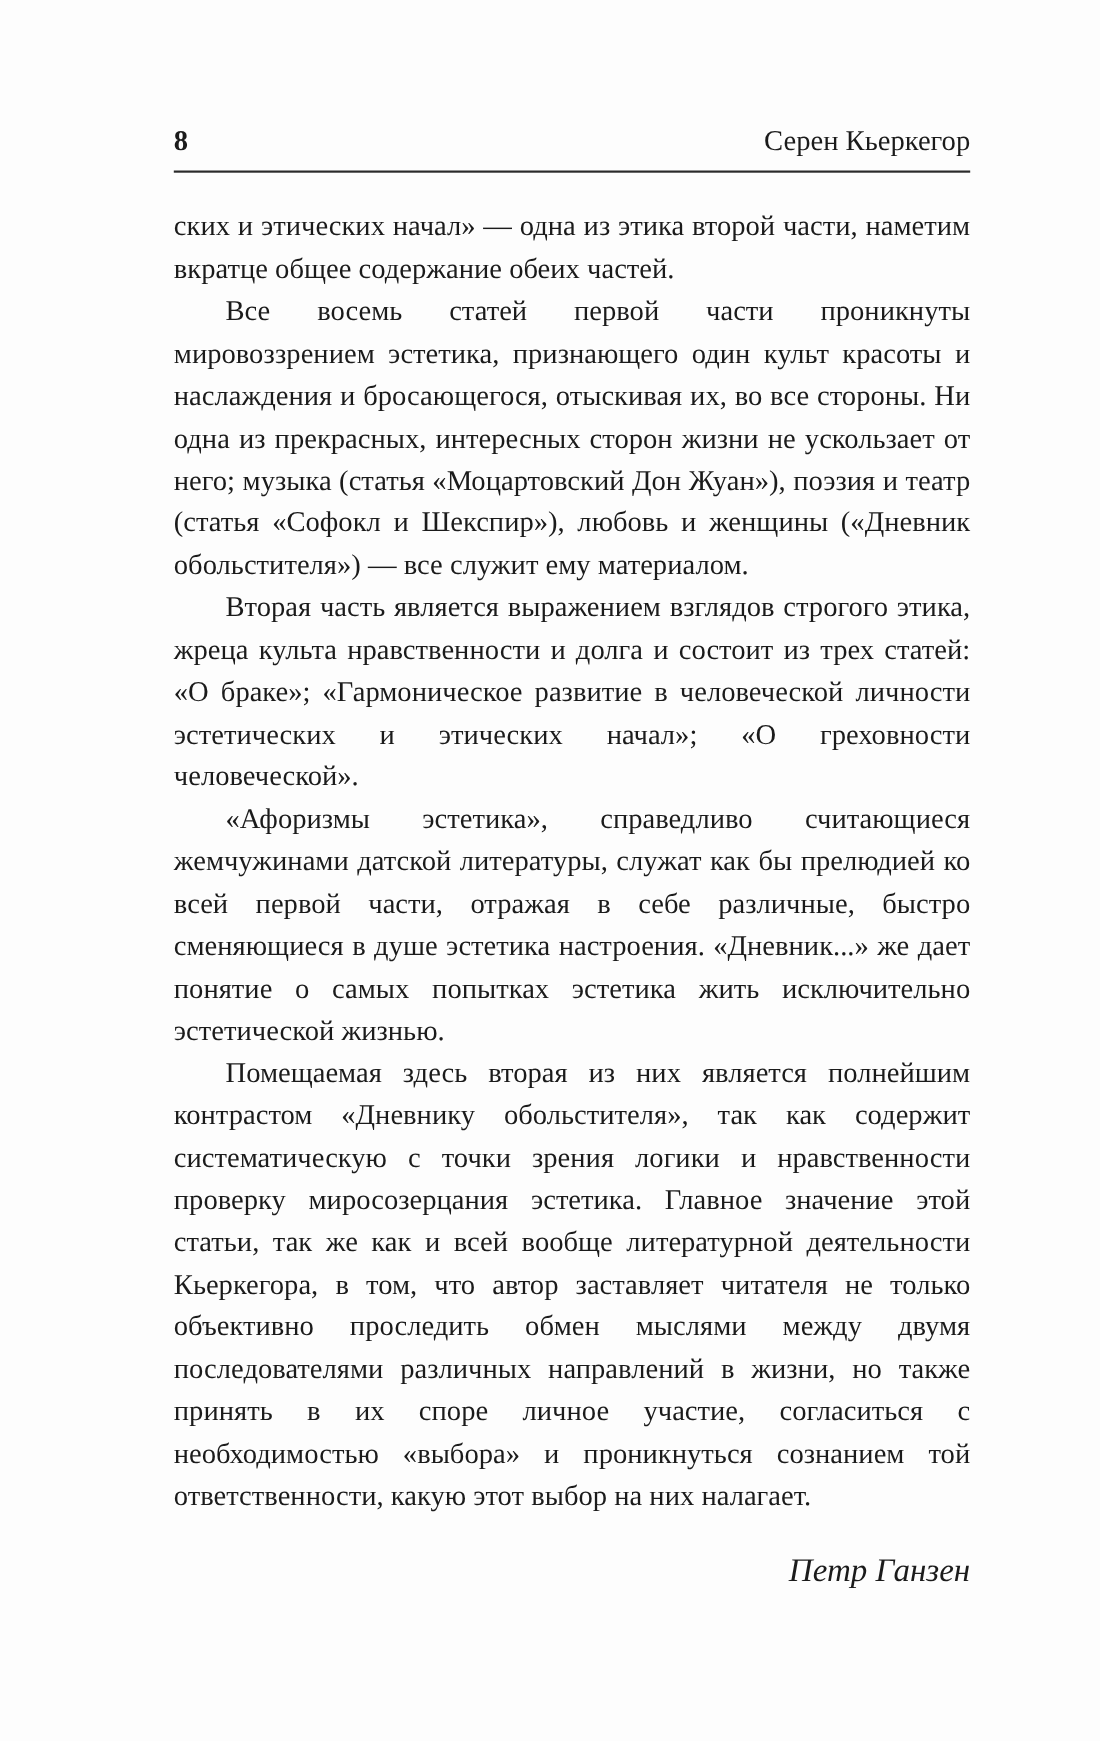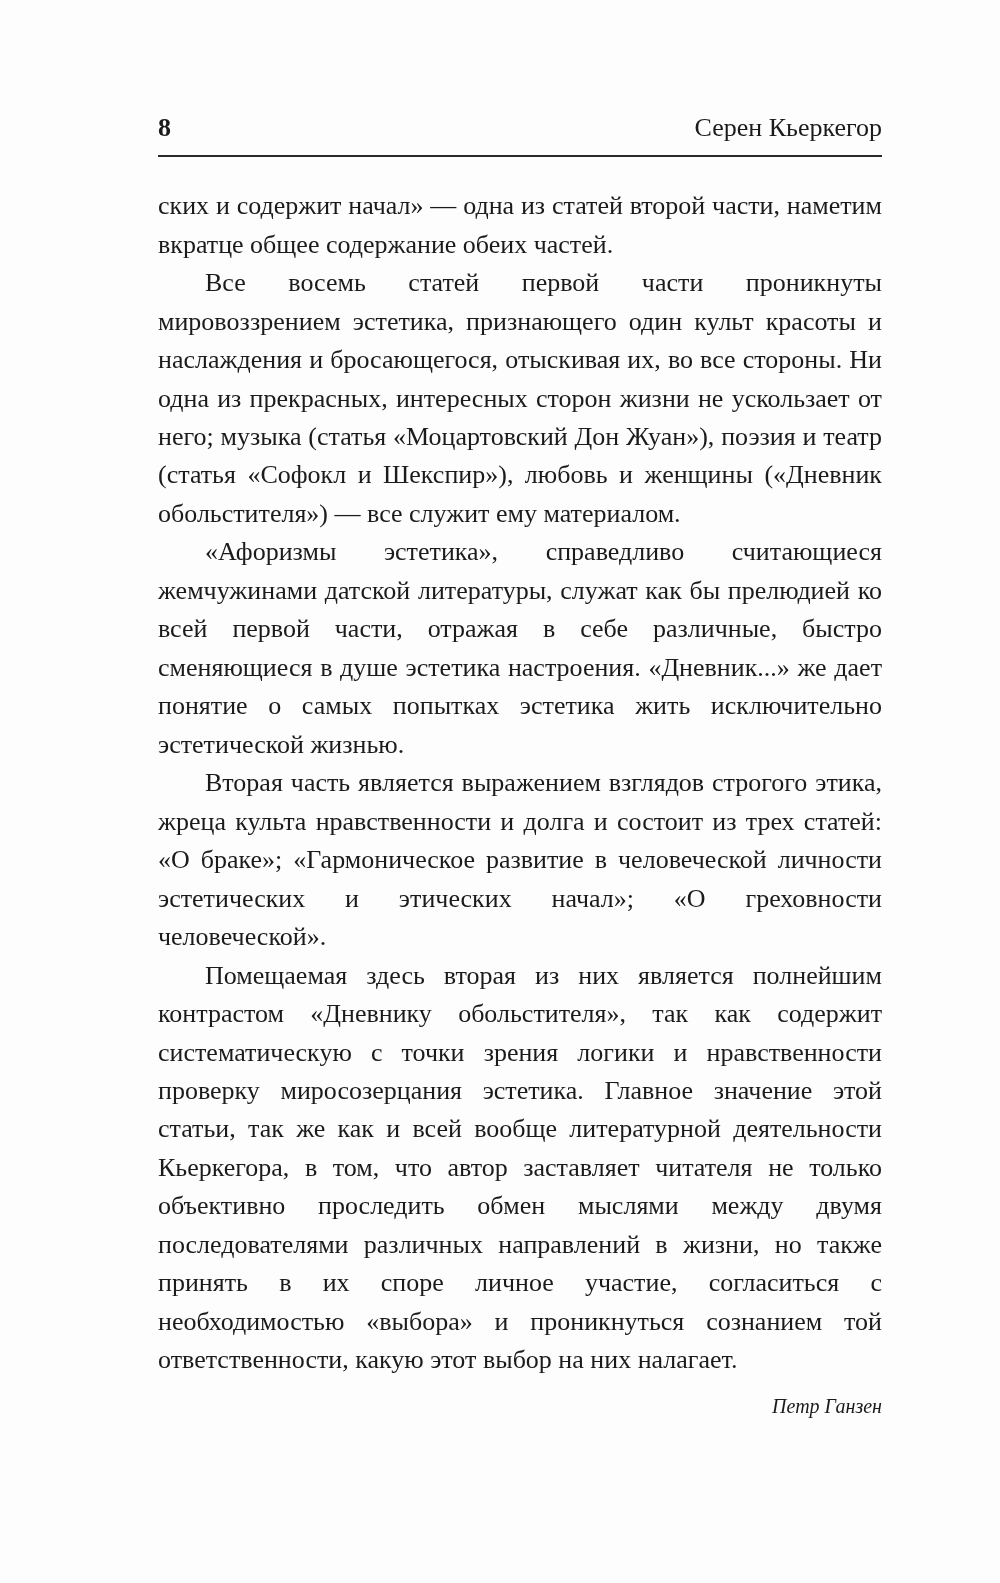--- a/index.html
+++ b/index.html
@@ -47,38 +47,38 @@
 
   .para {
     text-indent: 47px;
   }
 
   .para.no-indent {
     text-indent: 0;
   }
 
   .signature {
-    margin-top: 12px;
+    margin-top: 26px;
     text-align: right;
     font-style: italic;
-    font-size: 20px;
+    font-size: 30px;
   }
 </style>
 </head>
 <body>
 
 <div class="page">
 
   <header class="page-header">
     <span class="page-number">8</span>
     <span class="running-title">Серен Кьеркегор</span>
   </header>
 
   <main class="page-body">
-    <p class="para no-indent">ских и содержит начал» — одна из статей второй части, наметим вкратце общее содержание обеих частей.</p>
+    <p class="para no-indent">ских и этических начал» — одна из этика второй части, наметим вкратце общее содержание обеих частей.</p>
     <p class="para">Все восемь статей первой части проникнуты мировоззрением эстетика, признающего один культ красоты и наслаждения и бросающегося, отыскивая их, во все стороны. Ни одна из прекрасных, интересных сторон жизни не ускользает от него; музыка (статья «Моцартовский Дон Жуан»), поэзия и театр (статья «Софокл и Шекспир»), любовь и женщины («Дневник обольстителя») — все служит ему материалом.</p>
+    <p class="para">Вторая часть является выражением взглядов строгого этика, жреца культа нравственности и долга и состоит из трех статей: «О браке»; «Гармоническое развитие в человеческой личности эстетических и этических начал»; «О греховности человеческой».</p>
     <p class="para">«Афоризмы эстетика», справедливо считающиеся жемчужинами датской литературы, служат как бы прелюдией ко всей первой части, отражая в себе различные, быстро сменяющиеся в душе эстетика настроения. «Дневник...» же дает понятие о самых попытках эстетика жить исключительно эстетической жизнью.</p>
-    <p class="para">Вторая часть является выражением взглядов строгого этика, жреца культа нравственности и долга и состоит из трех статей: «О браке»; «Гармоническое развитие в человеческой личности эстетических и этических начал»; «О греховности человеческой».</p>
     <p class="para">Помещаемая здесь вторая из них является полнейшим контрастом «Дневнику обольстителя», так как содержит систематическую с точки зрения логики и нравственности проверку миросозерцания эстетика. Главное значение этой статьи, так же как и всей вообще литературной деятельности Кьеркегора, в том, что автор заставляет читателя не только объективно проследить обмен мыслями между двумя последователями различных направлений в жизни, но также принять в их споре личное участие, согласиться с необходимостью «выбора» и проникнуться сознанием той ответственности, какую этот выбор на них налагает.</p>
     <p class="signature">Петр Ганзен</p>
   </main>
 
 </div>
 
 </body></html>

